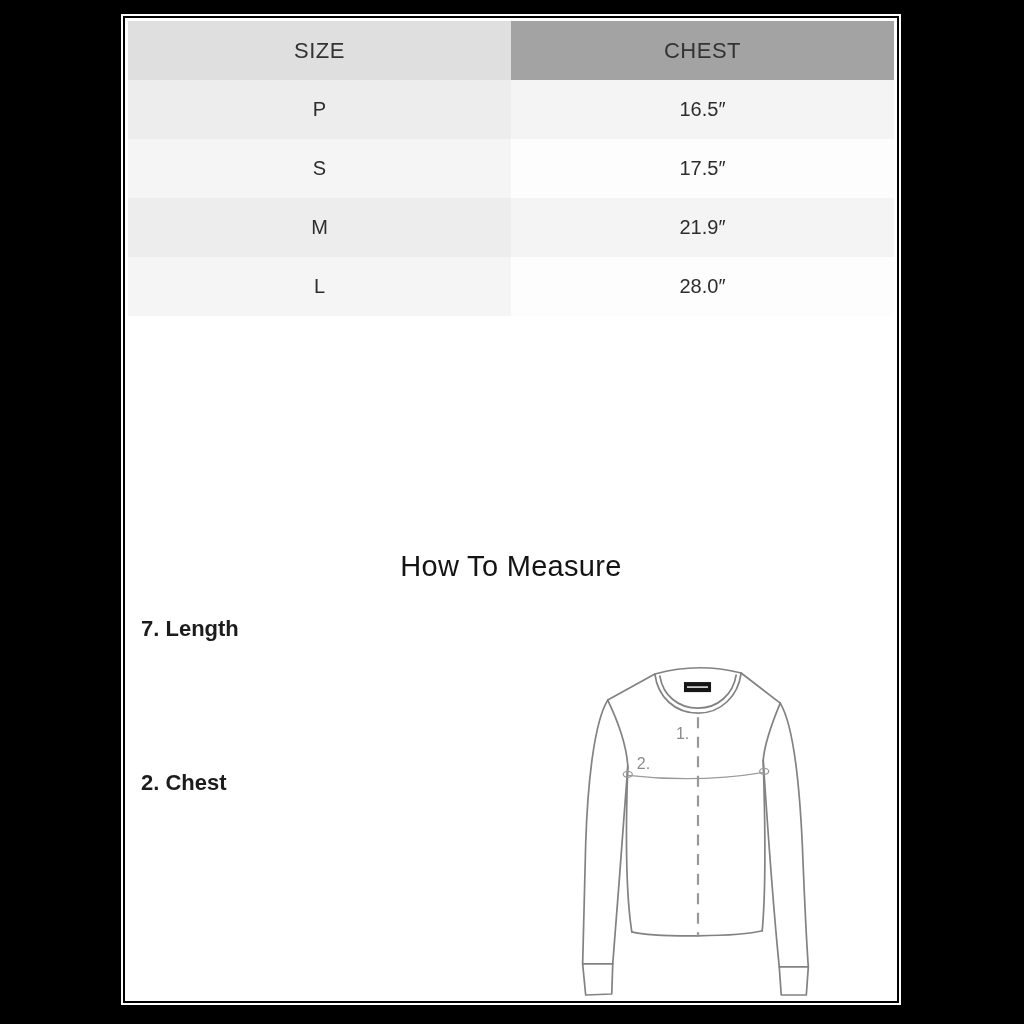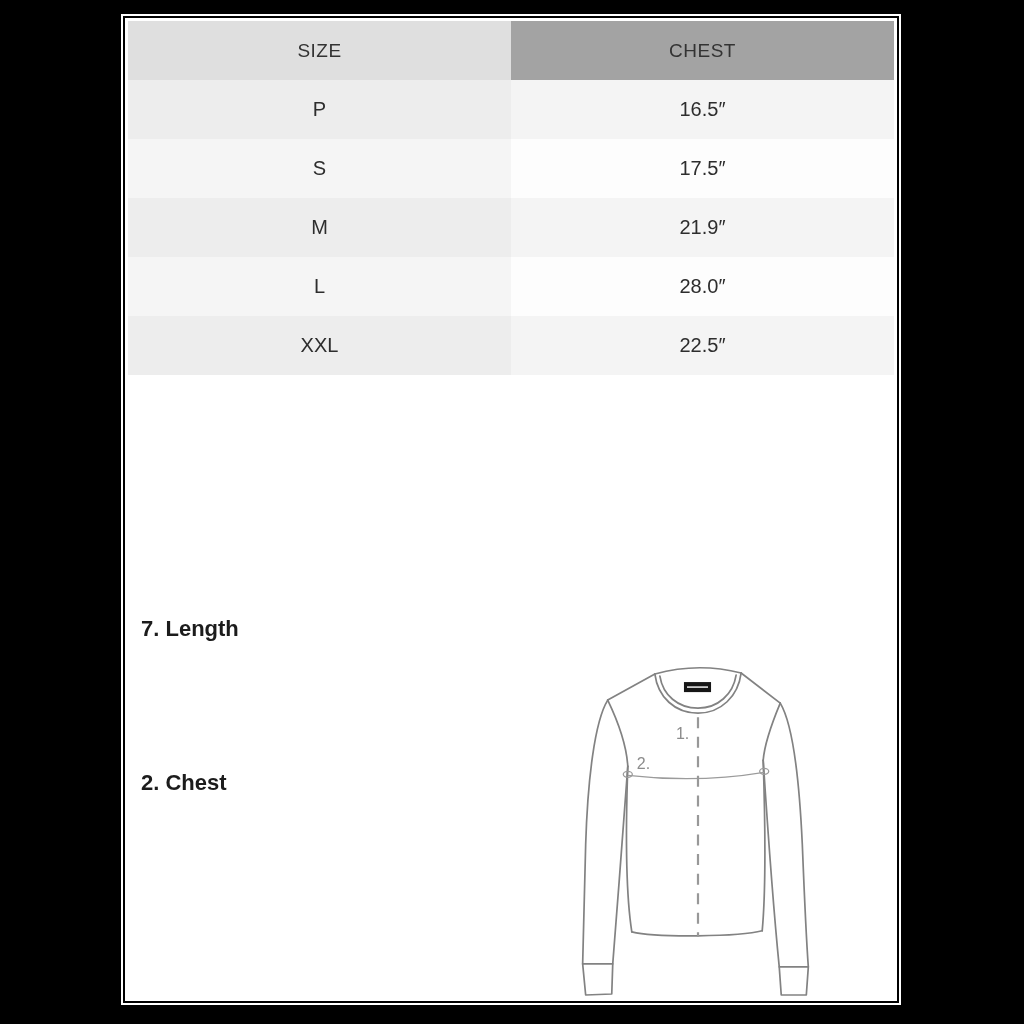--- a/index.html
+++ b/index.html
@@ -35,21 +35,21 @@
   table.size-table tr { height: 59px; }
   table.size-table th, table.size-table td {
     width: 50%;
     text-align: center;
     vertical-align: middle;
     padding: 0;
     font-weight: 400;
     color: #2d2d2d;
   }
   table.size-table th {
-    font-size: 19px;
+    font-size: 22px;
     letter-spacing: 0.5px;
     color: #333333;
     margin-top: 40px;
   }
   table.size-table td { font-size: 20px; }
   thead .col-size  { background: #dfdfdf; }
   thead .col-chest { background: #a3a3a3; }
   tbody tr:nth-child(odd)  .col-size  { background: #ededed; }
   tbody tr:nth-child(odd)  .col-chest { background: #f4f4f4; }
   tbody tr:nth-child(even) .col-size  { background: #f5f5f5; }
@@ -125,27 +125,24 @@
         <td class="col-chest">17.5″</td>
       </tr>
       <tr>
         <td class="col-size">M</td>
         <td class="col-chest">21.9″</td>
       </tr>
       <tr>
         <td class="col-size">L</td>
         <td class="col-chest">28.0″</td>
       </tr>
-      <tr>
-        <td class="col-size">XXL</td>
-        <td class="col-chest">22.5″</td>
-      </tr>
     </tbody>
   </table>
 
+  <h2 class="htm-title">How To Measure</h2>
 
   <h3 class="step-heading s1h">7. Length</h3>
 
   <h3 class="step-heading s2h">2. Chest</h3>
 
   <div class="diagram">
     <svg viewBox="0 0 240 340" xmlns="http://www.w3.org/2000/svg">
       <g stroke="#828282" stroke-width="1.7" fill="none" stroke-linejoin="round" stroke-linecap="round">
 
         <path d="M77,15 Q120,3 163,14"></path>

